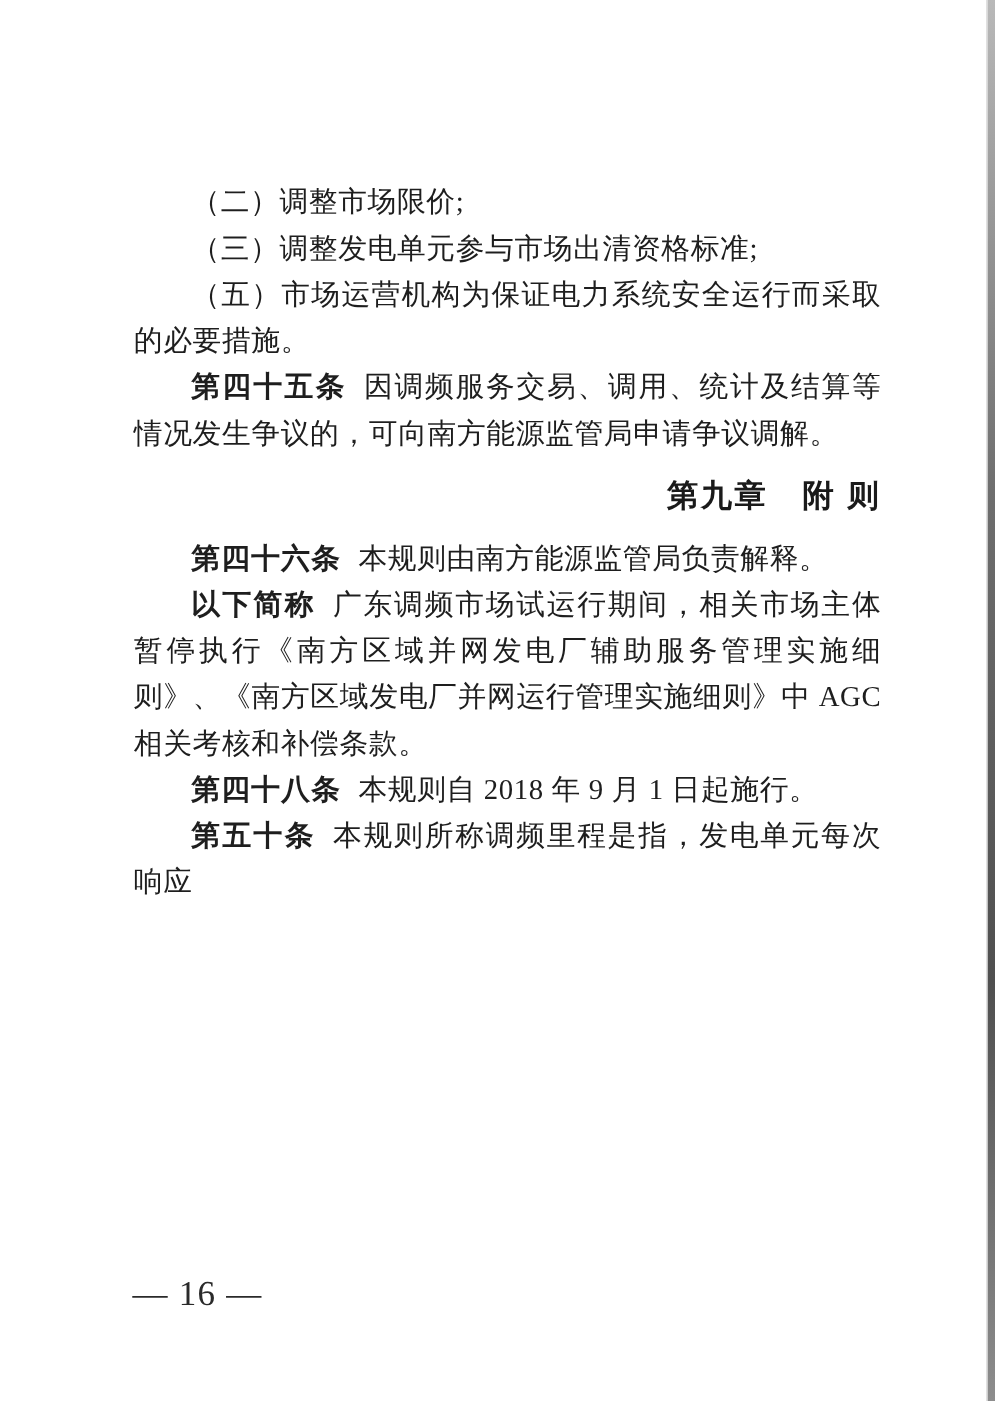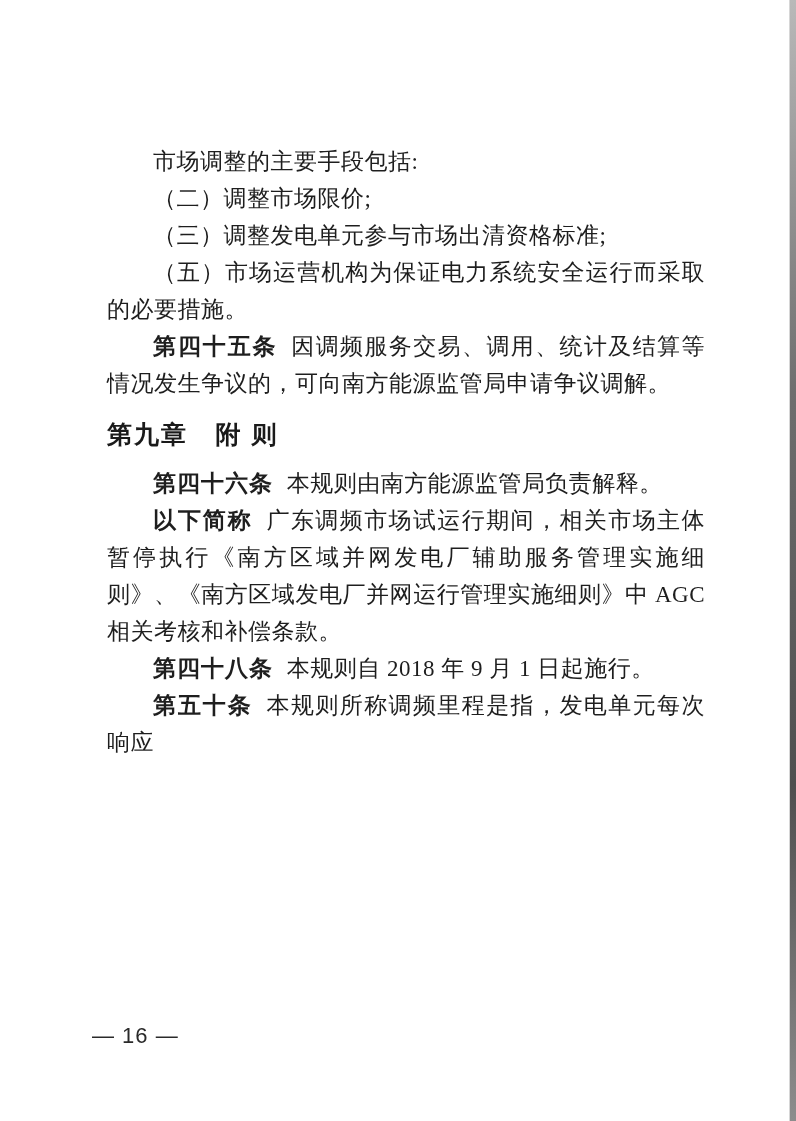--- a/index.html
+++ b/index.html
@@ -31,54 +31,53 @@
     font-family: "Liberation Sans", "DejaVu Sans", sans-serif;
     font-weight: 700;
     margin-right: 0.6em;
     letter-spacing: 1px;
   }
   .chapter {
     font-family: "Liberation Sans", "DejaVu Sans", sans-serif;
     font-weight: 700;
     font-size: 25px;
     line-height: 37px;
-    text-align: left;
+    text-align: right;
     text-indent: 0;
     margin: 14px 0 12px 0;
     color: #1a1a1a;
   }
   .ch-label { margin-right: 1.1em; letter-spacing: 2px; }
   .ch-title { letter-spacing: 2px; }
   .footer {
     position: absolute;
-    left: 92px;
+    left: 106px;
     top: 1023px;
-    font-size: 22px;
+    font-size: 28px;
     line-height: 26px;
     color: #2a2a2a;
     letter-spacing: 1px;
-    font-family: Liberation Sans, sans-serif;
+    font-family: Liberation Serif, serif;
   }
   .scan-edge {
     position: absolute;
     top: 0;
     right: 0;
     width: 7px;
     height: 1121px;
     background: linear-gradient(to bottom, #b9b9b9 0%, #6e6e6e 35%, #4f4f4f 70%, #8d8d8d 100%);
     border-left: 1px solid #d6d6d6;
   }
 </style>
 </head>
 <body>
 
 <div class="page">
   <div class="content">
 
-    <p class="body">市场调整的主要手段包括:</p>
 
     <p class="body">（二）调整市场限价;</p>
     <p class="body">（三）调整发电单元参与市场出清资格标准;</p>
     <p class="body">（五）市场运营机构为保证电力系统安全运行而采取的必要措施。</p>
 
     <p class="body"><span class="lead">第四十五条</span><span>因调频服务交易、调用、统计及结算等情况发生争议的，可向南方能源监管局申请争议调解。</span></p>
 
     <h2 class="chapter"><span class="ch-label">第九章</span><span class="ch-title">附 则</span></h2>
 
     <p class="body"><span class="lead">第四十六条</span><span>本规则由南方能源监管局负责解释。</span></p>

